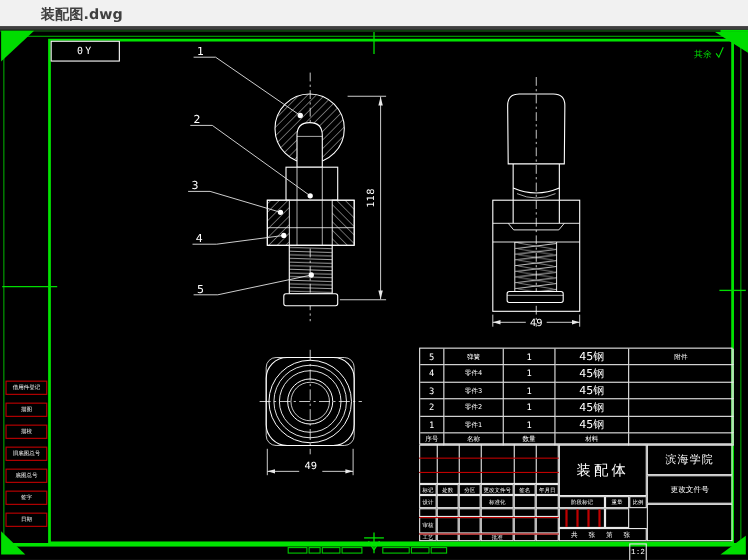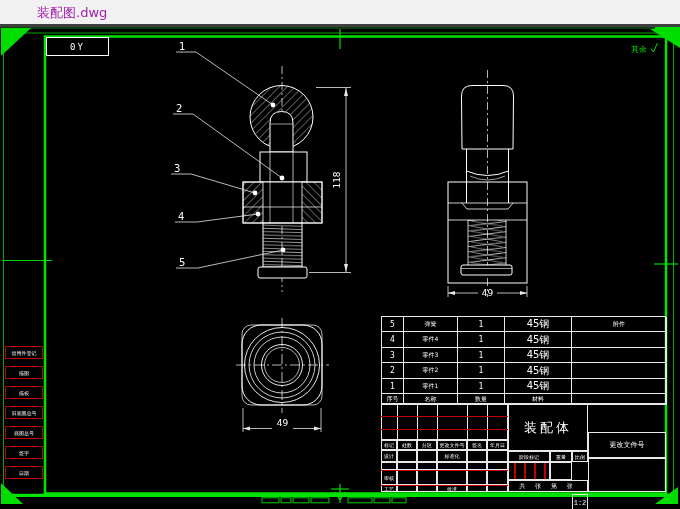--- a/index.html
+++ b/index.html
@@ -1,19 +1,19 @@
 <!DOCTYPE html>
 <html><head>
 <meta charset="utf-8">
 <style>
   html,body{margin:0;padding:0;background:#888;}
   .page{position:relative;width:680px;height:509px;background:#000;overflow:hidden;
         font-family:"DejaVu Sans","Liberation Sans",sans-serif;}
   .titlebar{position:absolute;left:0;top:0;width:680px;height:24px;background:#f1f1f1;z-index:30;}
-  .titlebar .fname{position:absolute;left:37px;top:4px;font-size:13px;color:#a21caf;}
+  .titlebar .fname{position:absolute;left:37px;top:4px;font-size:13px;color:#404040;font-weight:bold;}
   .sep{position:absolute;left:0;top:24px;width:680px;height:3px;background:#3f3f3f;z-index:30;}
   .dgreen{position:absolute;left:0;top:27px;width:680px;height:2px;background:#0e3e0e;z-index:1;}
   .dgreen-hi{position:absolute;left:655px;top:27px;width:25px;height:2px;background:#00e300;z-index:1;}
   svg.draw{position:absolute;left:0;top:0;z-index:2;}
   
   .cref{position:absolute;left:46px;top:37px;width:61px;height:17px;border:1.5px solid #fff;
         background:#000;color:#fff;font-size:9px;display:flex;align-items:center;justify-content:center;
         font-family:"DejaVu Sans Mono",monospace;letter-spacing:2px;z-index:3;}
   
   .lstack{position:absolute;left:5px;top:346px;width:38px;z-index:3;}
@@ -321,20 +321,21 @@
     <div class="tc" style="left:191px;top:47px;width:16px;height:11px">比例</div>
     <div class="tc" style="left:127px;top:58px;width:42px;height:18px"></div>
     <div class="tick" style="left:133px;top:59px;height:16px"></div>
     <div class="tick" style="left:143px;top:59px;height:16px"></div>
     <div class="tick" style="left:153px;top:59px;height:16px"></div>
     <div class="tick" style="left:163px;top:59px;height:16px"></div>
     <div class="tc" style="left:169px;top:58px;width:22px;height:18px"></div>
     <div class="tc sc" style="left:191px;top:58px;width:16px;height:18px">1:2</div>
     <div class="tc sheetnote" style="left:127px;top:76px;width:80px;height:12px">共 张 第 张</div>
 
+    <div class="tc co" style="left:207px;top:0;width:78px;height:28px">滨海学院</div>
     <div class="tc dn" style="left:207px;top:28px;width:78px;height:26px">更改文件号</div>
     <div class="tc" style="left:207px;top:54px;width:78px;height:34px"></div>
   </div>
 
   <div class="titlebar">
     <span class="fname">装配图.dwg</span>
   </div>
   <div class="sep"></div>
 
 </div>

